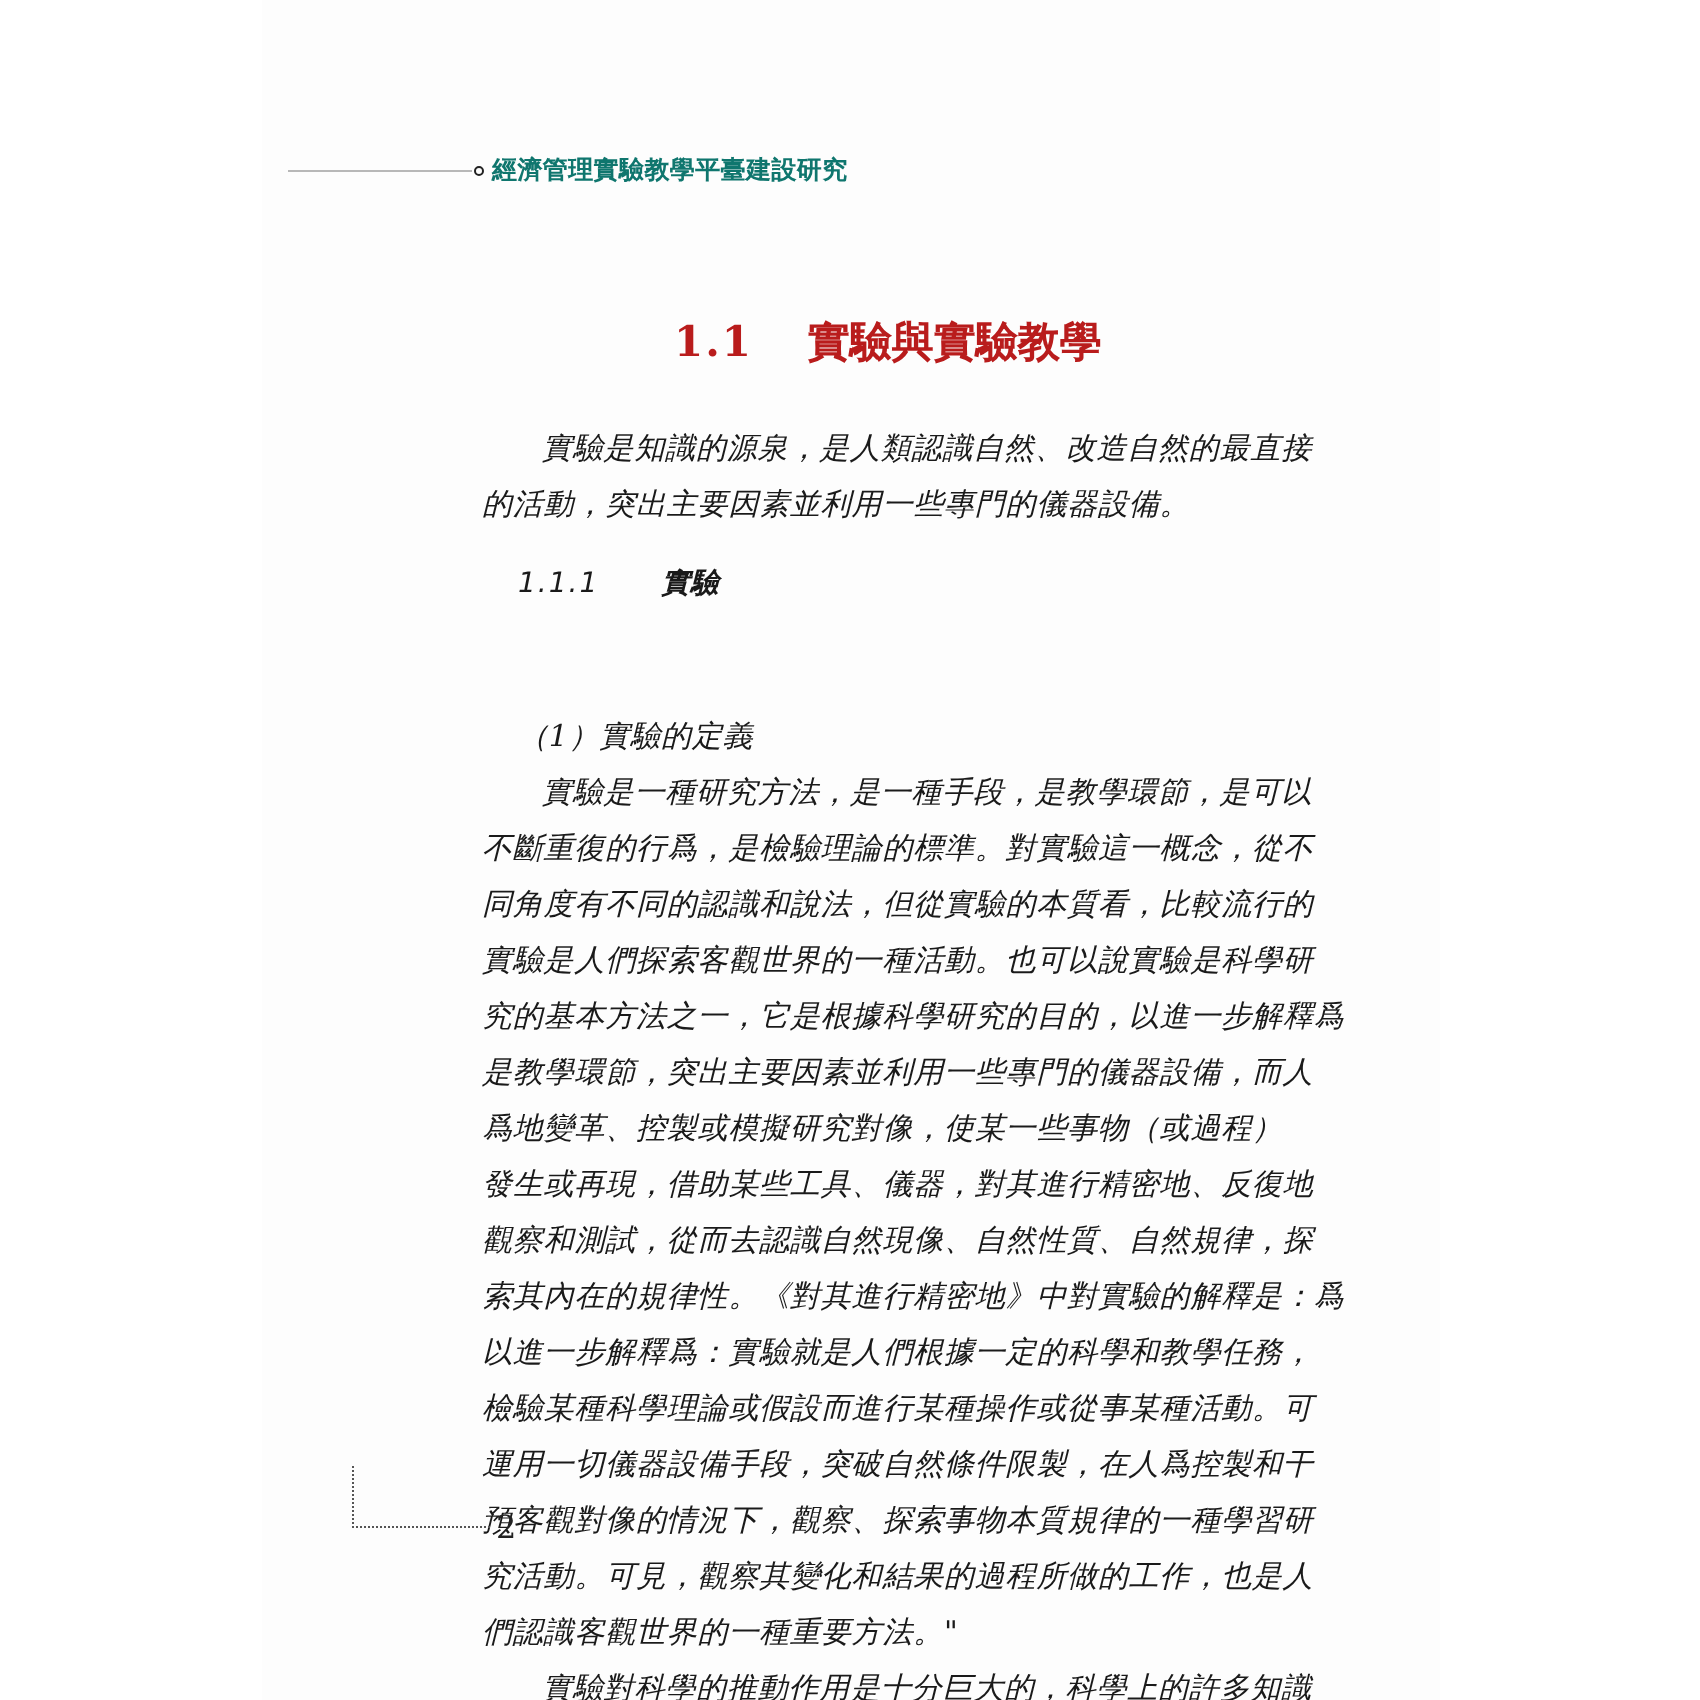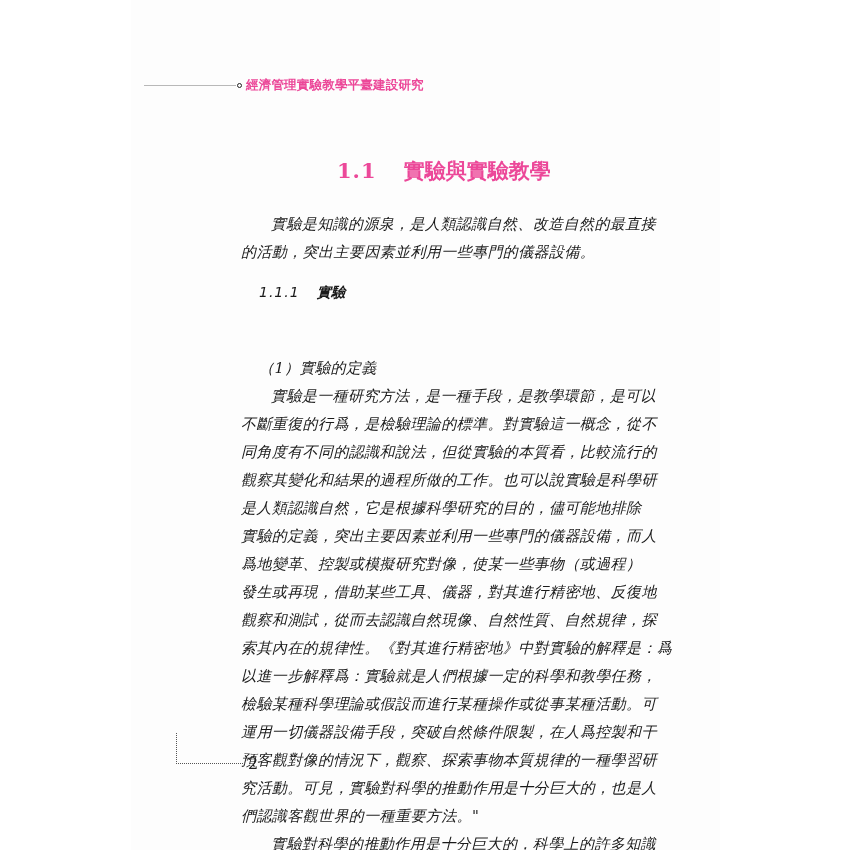--- a/index.html
+++ b/index.html
@@ -2,29 +2,29 @@
 <html><head>
 <meta charset="utf-8">
 <style>
   html, body { margin: 0; padding: 0; background: #ffffff; }
   body { width: 850px; height: 850px; position: relative; overflow: hidden;
          font-family: "DejaVu Serif", "Liberation Serif", serif; color: #1a1a1a; }
   .page { position: absolute; left: 131px; top: 0; width: 589px; height: 850px; background: #fdfdfd; }
   .running-head { position: absolute; left: 144px; top: 77px; height: 16px; display: flex; align-items: center; }
   .running-head .rule { width: 92px; height: 1px; background: #b8b8b8; }
   .running-head .dot { width: 5px; height: 5px; border: 1.5px solid #222; border-radius: 50%; margin: 0 4px 0 1px; box-sizing: border-box; }
-  .running-head .text { font-size: 12.5px; font-weight: bold; letter-spacing: 0.2px; color: #ec4899; }
-  .section-title { position: absolute; left: 337px; top: 157px; font-size: 21px; font-weight: bold; color: #ec4899; white-space: nowrap; }
+  .running-head .text { font-size: 12.5px; font-weight: bold; letter-spacing: 0.2px; color: #0f766e; }
+  .section-title { position: absolute; left: 337px; top: 157px; font-size: 21px; font-weight: bold; color: #b91c1c; white-space: nowrap; }
   .section-title .num { font-family: "DejaVu Serif", serif; margin-right: 20px; letter-spacing: 1px; }
   .body { position: absolute; left: 241px; top: 210px; width: 405px; font-size: 15px; line-height: 28px; letter-spacing: 0.4px; font-style: italic; }
   .body p { margin: 0; }
   .line { white-space: nowrap; display: block; height: 28px; }
   .indent { padding-left: 30px; }
   .subsec { font-family: "DejaVu Sans", "Liberation Sans", sans-serif; font-size: 14px; font-weight: bold; margin: 12px 0 12px 18px; height: 28px; line-height: 28px; }
-  .subsec .num { margin-right: 12px; letter-spacing: 1px; font-weight: normal; }
+  .subsec .num { margin-right: 26px; letter-spacing: 1px; font-weight: normal; }
   .folio { position: absolute; left: 176px; top: 733px; width: 68px; height: 30px;
            border-left: 1px dotted #555; border-bottom: 1px dotted #555; }
   .folio-num { position: absolute; left: 248px; top: 754px; font-size: 16px; color: #222; }
 </style>
 </head>
 <body>
 
 <div class="page"></div>
 
 <div class="running-head">
@@ -48,32 +48,32 @@
     <span class="num">1.1.1</span>
     <span>實驗</span>
   </div>
 
   <span class="line indent" style="padding-left:18px;margin-top:48px;">（1）實驗的定義</span>
 
   <p>
     <span class="line indent">實驗是一種研究方法，是一種手段，是教學環節，是可以</span>
     <span class="line">不斷重復的行爲，是檢驗理論的標準。對實驗這一概念，從不</span>
     <span class="line">同角度有不同的認識和說法，但從實驗的本質看，比較流行的</span>
-    <span class="line">觀察其變化和結果的過程所做的工作。也可以說實驗是科學研</span>
-    <span class="line">是人類認識自然，它是根據科學研究的目的，儘可能地排除</span>
-    <span class="line">實驗的定義，突出主要因素並利用一些專門的儀器設備，而人</span>
+    <span class="line">實驗是人們探索客觀世界的一種活動。也可以說實驗是科學研</span>
+    <span class="line">究的基本方法之一，它是根據科學研究的目的，以進一步解釋爲</span>
+    <span class="line">是教學環節，突出主要因素並利用一些專門的儀器設備，而人</span>
     <span class="line">爲地變革、控製或模擬研究對像，使某一些事物（或過程）</span>
     <span class="line">發生或再現，借助某些工具、儀器，對其進行精密地、反復地</span>
     <span class="line">觀察和測試，從而去認識自然現像、自然性質、自然規律，探</span>
     <span class="line">索其內在的規律性。《對其進行精密地》中對實驗的解釋是：爲</span>
     <span class="line">以進一步解釋爲：實驗就是人們根據一定的科學和教學任務，</span>
     <span class="line">檢驗某種科學理論或假設而進行某種操作或從事某種活動。可</span>
     <span class="line">運用一切儀器設備手段，突破自然條件限製，在人爲控製和干</span>
     <span class="line">預客觀對像的情況下，觀察、探索事物本質規律的一種學習研</span>
-    <span class="line">究活動。可見，實驗對科學的推動作用是十分巨大的，也是人</span>
+    <span class="line">究活動。可見，觀察其變化和結果的過程所做的工作，也是人</span>
     <span class="line">們認識客觀世界的一種重要方法。"</span>
   </p>
 
   <p>
     <span class="line indent">實驗對科學的推動作用是十分巨大的，科學上的許多知識</span>
 
   </p>
 </div>
 
 <div class="folio"></div>

